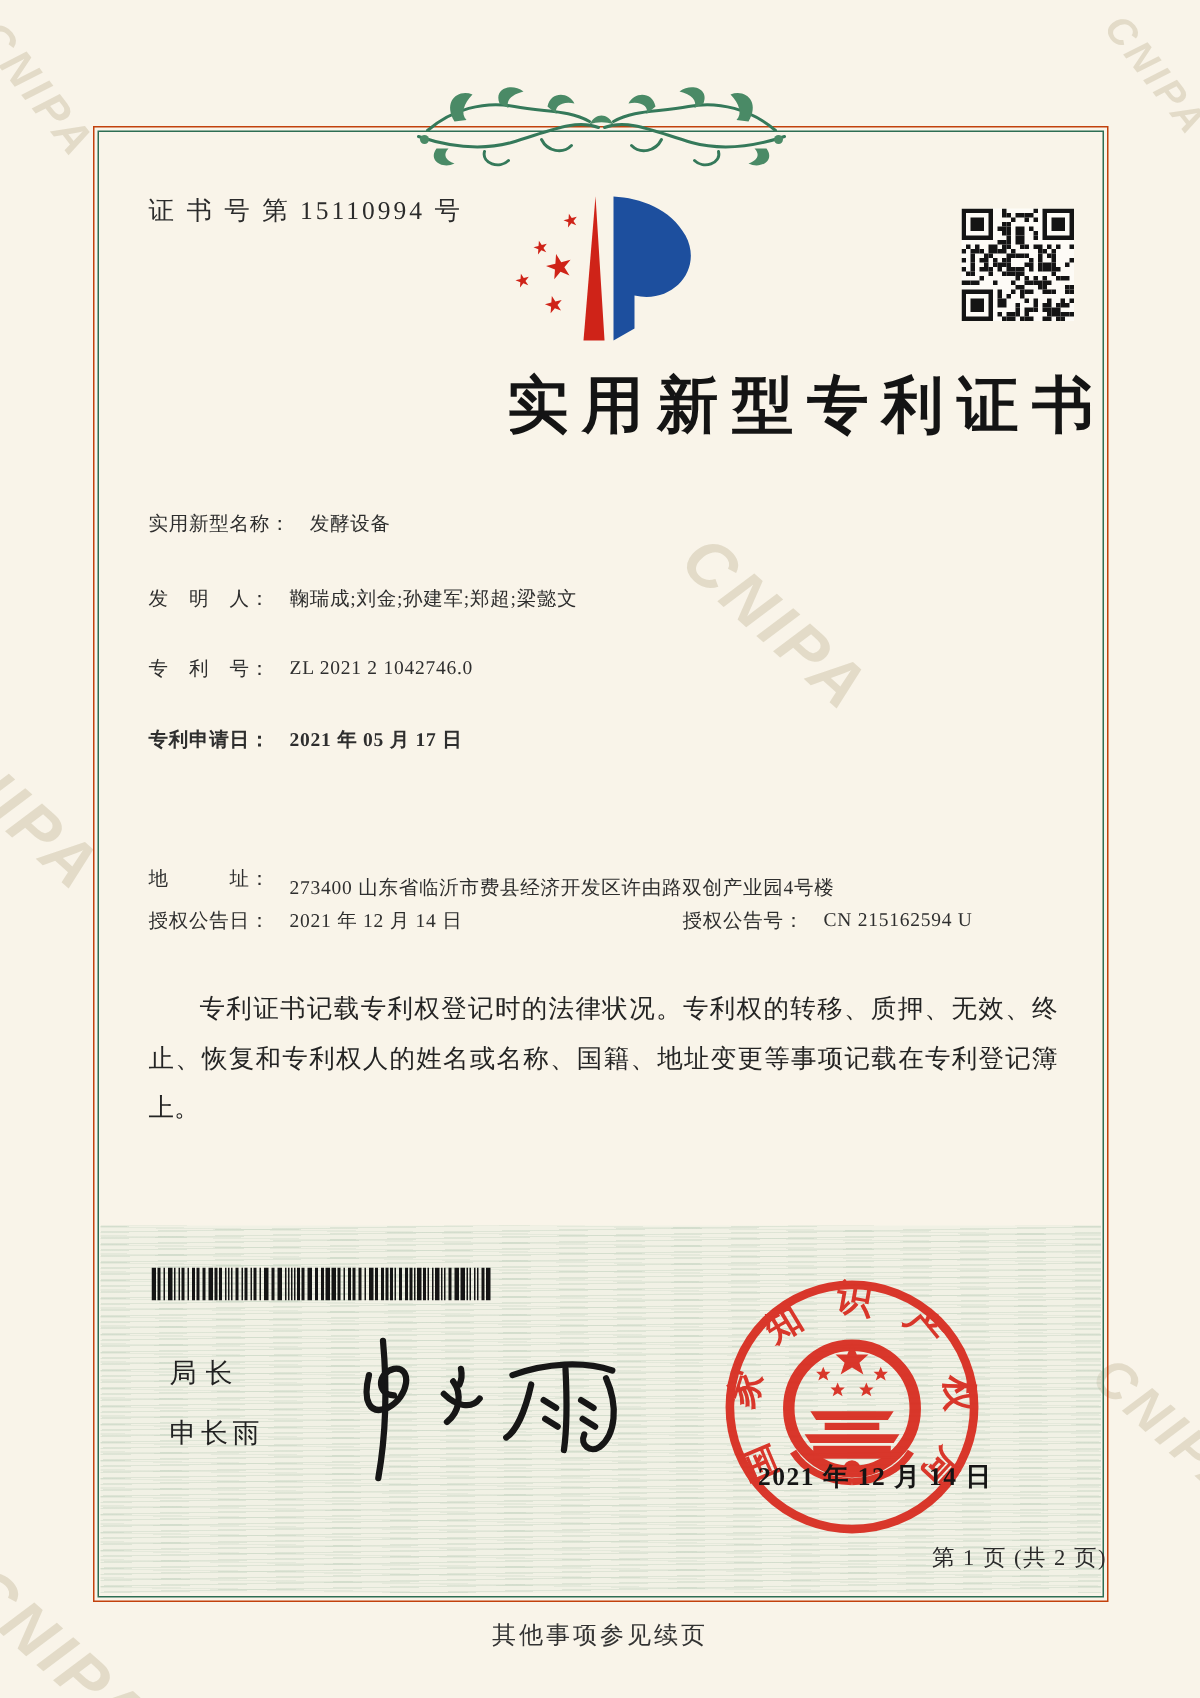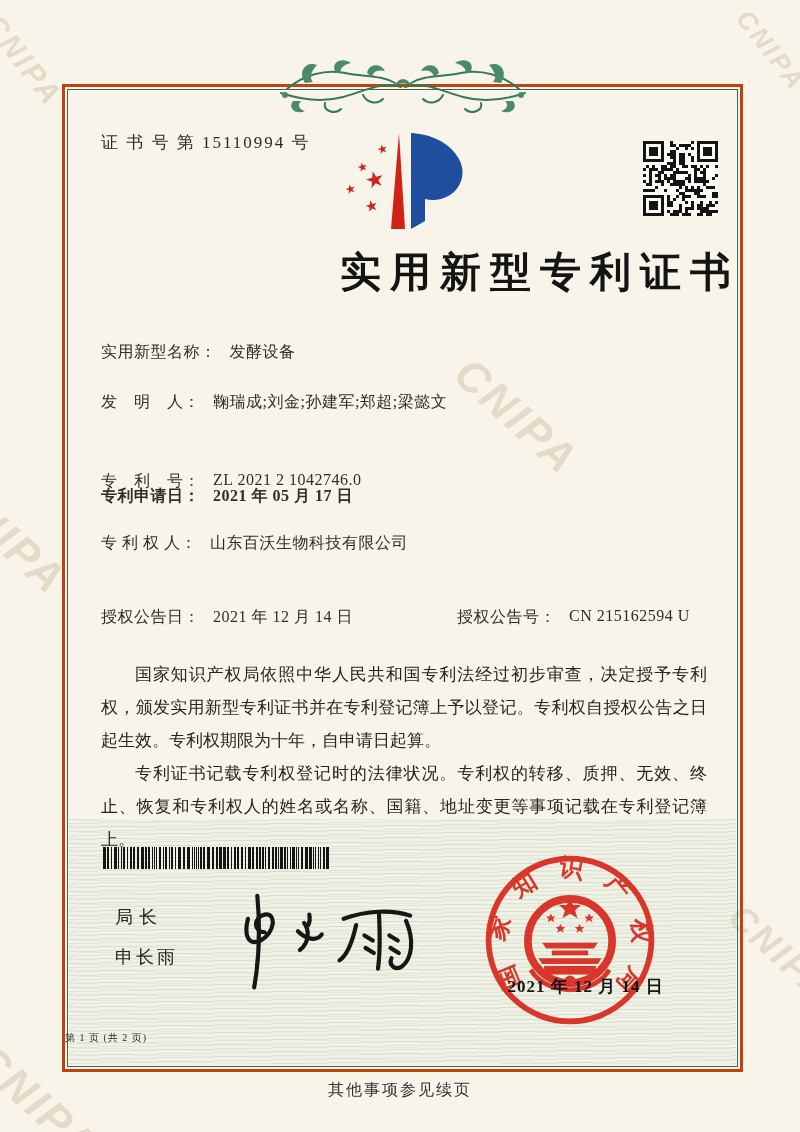--- a/index.html
+++ b/index.html
@@ -14,21 +14,21 @@
     position:absolute;z-index:1;
     font-family:"Liberation Sans","DejaVu Sans",sans-serif;
     font-weight:700;font-style:italic;letter-spacing:3px;
     color:rgba(200,189,160,0.45);
     transform-origin:left top;white-space:nowrap;
     pointer-events:none;
   }
   
   .cert{
     position:absolute;left:62px;top:84px;width:675px;height:982px;
-    border:3px solid #c2410c;z-index:2;background:transparent;
+    border:1px solid #c2410c;z-index:2;background:transparent;
   }
   .cert::before{
     content:"";position:absolute;inset:2px;border:1px solid #2e6e54;pointer-events:none;
   }
   .ornament{
     position:absolute;top:-30px;left:50%;transform:translateX(-50%);
     width:252px;height:60px;z-index:3;
   }
   .wave-band{
     position:absolute;left:4px;right:4px;top:732px;bottom:5px;z-index:0;
@@ -41,21 +41,21 @@
     position:absolute;left:36px;top:44px;font-size:17px;letter-spacing:2px;color:#2b2b2b;z-index:4;
   }
   .logo{position:absolute;left:272px;top:40px;width:150px;height:108px;z-index:4;}
   .logo .star{position:absolute;color:#cf2318;line-height:1;transform:rotate(-14deg);}
   .qr{position:absolute;left:578px;top:54px;width:75px;height:75px;z-index:4;background:#fdfbf6;}
   .title{
     position:absolute;left:0;top:158px;width:100%;text-align:right;z-index:4;
     font-size:41px;font-weight:bold;letter-spacing:9px;color:#141414;
   }
   
-  .frow{position:absolute;left:36px;z-index:4;font-size:16px;color:#2e2e2e;letter-spacing:0.5px;}
+  .frow{position:absolute;left:36px;z-index:4;font-size:13px;color:#2e2e2e;letter-spacing:0.5px;}
   .flabel{display:inline-block;vertical-align:top;}
   .fvalue{display:inline-block;vertical-align:top;margin-left:13px;}
   .fvalue.wrap{width:452px;line-height:29px;}
   .fgroup2{position:absolute;left:356px;top:0;white-space:nowrap;}
   
   .body-text{
     position:absolute;left:36px;top:571px;width:606px;z-index:4;
     font-size:17px;line-height:33px;color:#242424;text-align:justify;
   }
   .body-text p{margin:0;text-indent:34px;}
@@ -63,22 +63,22 @@
   .barcode{position:absolute;left:38px;top:760px;width:230px;height:22px;z-index:4;}
   .sig-role{position:absolute;left:50px;top:818px;font-size:18px;letter-spacing:6px;color:#222;z-index:4;}
   .sig-name{position:absolute;left:50px;top:858px;font-size:18px;letter-spacing:3px;color:#222;z-index:4;}
   .sig-hand{position:absolute;left:158px;top:796px;width:208px;height:110px;z-index:4;}
   .seal{position:absolute;left:414px;top:762px;width:182px;height:182px;z-index:4;opacity:0.93;}
   .seal-date{
     position:absolute;left:423px;top:888px;width:195px;text-align:center;z-index:5;
     font-size:17px;font-weight:600;letter-spacing:1px;color:#151515;
   }
   .page-ind{
-    position:absolute;left:0;top:944px;width:100%;text-align:left;z-index:4;
-    font-size:10px;letter-spacing:1px;color:#2b2b2b;
+    position:absolute;left:0;top:944px;width:100%;text-align:right;z-index:4;
+    font-size:15px;letter-spacing:1px;color:#2b2b2b;
   }
   .cont-note{
     position:absolute;left:0;top:1080px;width:800px;text-align:center;z-index:2;
     font-size:16px;letter-spacing:2px;color:#333;font-family:Liberation Serif, serif;
   }
 </style>
 </head>
 <body>
 
 <span class="wm" style="left:4px;top:8px;font-size:30px;transform:rotate(52deg);">CNIPA</span>
@@ -339,38 +339,37 @@
     </svg>
 
   <div class="title">实用新型专利证书</div>
 
   <div class="frow" style="top:255px;">
     <span class="flabel">实用新型名称：</span><span class="fvalue">发酵设备</span>
   </div>
   <div class="frow" style="top:305px;">
     <span class="flabel">发　明　人：</span><span class="fvalue">鞠瑞成;刘金;孙建军;郑超;梁懿文</span>
   </div>
-  <div class="frow" style="top:352px;margin-top:32px;">
+  <div class="frow" style="top:352px;">
     <span class="flabel">专　利　号：</span><span class="fvalue">ZL 2021 2 1042746.0</span>
   </div>
   <div class="frow" style="top:399px;font-weight:bold;">
     <span class="flabel">专利申请日：</span><span class="fvalue">2021 年 05 月 17 日</span>
   </div>
-  <div class="frow" style="top:446px;">
-    <span class="flabel">专 利 权 人：</span><span class="fvalue">山东百沃生物科技有限公司</span>
+  <div class="frow" style="top:492px;">
+    <span class="flabel">地　　　址：</span><span class="fvalue wrap">273400 山东省临沂市费县经济开发区许由路双创产业园4号楼</span>
   </div>
   <div class="frow" style="top:520px;width:600px;">
     <span class="flabel">授权公告日：</span><span class="fvalue">2021 年 12 月 14 日</span>
     <span class="fgroup2">
       <span class="flabel">授权公告号：</span><span class="fvalue">CN 215162594 U</span>
     </span>
   </div>
 
   <div class="body-text">
-    <p>国家知识产权局依照中华人民共和国专利法经过初步审查，决定授予专利权，颁发实用新型专利证书并在专利登记簿上予以登记。专利权自授权公告之日起生效。专利权期限为十年，自申请日起算。</p>
     <p>专利证书记载专利权登记时的法律状况。专利权的转移、质押、无效、终止、恢复和专利权人的姓名或名称、国籍、地址变更等事项记载在专利登记簿上。</p>
   </div>
 
   <svg id="barcode-svg" class="barcode" viewBox="0 0 230 22" fill="#141414">
       <rect x="0" y="0" width="3" height="22"></rect>
       <rect x="4" y="0" width="2" height="22"></rect>
       <rect x="8" y="0" width="1" height="22"></rect>
       <rect x="11" y="0" width="3" height="22"></rect>
       <rect x="15" y="0" width="1" height="22"></rect>
       <rect x="18" y="0" width="1" height="22"></rect>

